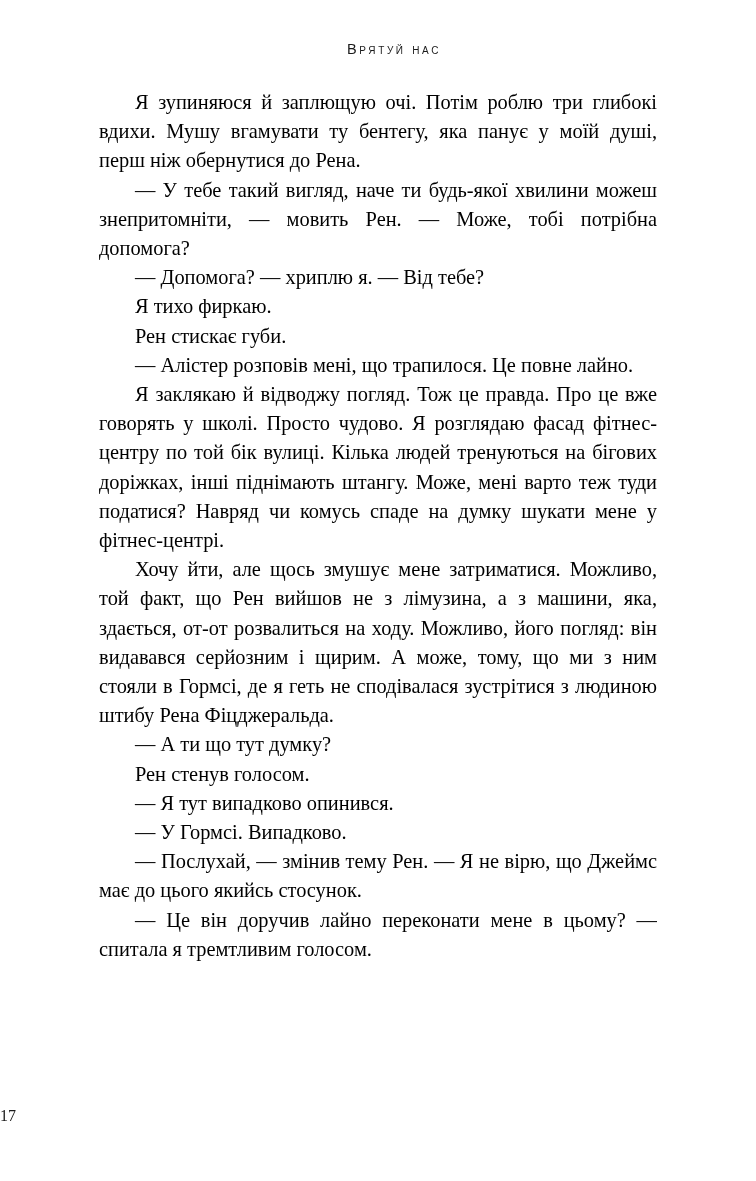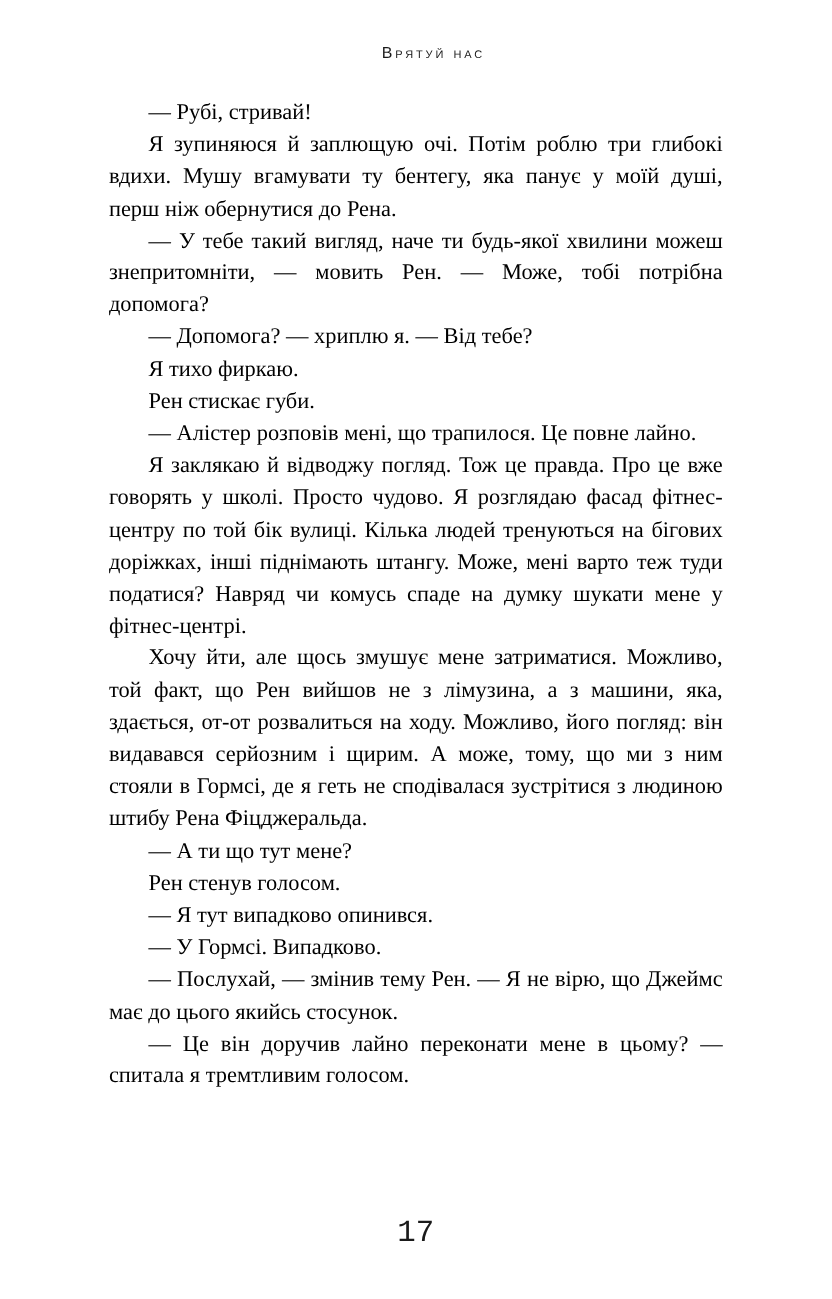--- a/index.html
+++ b/index.html
@@ -66,45 +66,43 @@
     text-align: justify;
     hyphens: manual;
   }
 
   
   .folio {
     position: absolute;
     top: 1108px;
     left: 0;
     width: 756px;
-    text-align: center;
-    font-family: Liberation Mono, monospace;
-    font-size: 28px;
+    font-family: Liberation Serif, serif;
+    font-size: 16px;
     color: #1a1a1a;
     line-height: 1;
   }
 </style>
 </head>
 <body>
 
 <div class="page">
 
   <div class="running-head">Врятуй нас</div>
 
   <div class="textblock">
-    <p class="para">— Рубі, стривай!</p>
     <p class="para">Я зупиняюся й заплющую очі. Потім роблю три глибокі вдихи. Мушу вгамувати ту бентегу, яка панує у моїй душі, перш ніж обернутися до Рена.</p>
     <p class="para">— У тебе такий вигляд, наче ти будь-якої хвилини можеш знепритомніти, — мовить Рен. — Може, тобі потрібна допомога?</p>
     <p class="para">— Допомога? — хриплю я. — Від тебе?</p>
     <p class="para">Я тихо фиркаю.</p>
     <p class="para">Рен стискає губи.</p>
     <p class="para">— Алістер розповів мені, що трапилося. Це повне лайно.</p>
     <p class="para">Я заклякаю й відводжу погляд. Тож це правда. Про це вже говорять у школі. Просто чудово. Я розглядаю фасад фітнес-центру по той бік вулиці. Кілька людей тренуються на бігових доріжках, інші піднімають штангу. Може, мені варто теж туди податися? Навряд чи комусь спаде на думку шукати мене у фітнес-центрі.</p>
     <p class="para">Хочу йти, але щось змушує мене затриматися. Можливо, той факт, що Рен вийшов не з лімузина, а з машини, яка, здається, от-от розвалиться на ходу. Можливо, його погляд: він видавався серйозним і щи­рим. А може, тому, що ми з ним стояли в Гормсі, де я геть не сподівалася зустрітися з людиною штибу Рена Фіцджеральда.</p>
-    <p class="para">— А ти що тут мене?</p>
+    <p class="para">— А ти що тут думку?</p>
     <p class="para">Рен стенув голосом.</p>
     <p class="para">— Я тут випадково опинився.</p>
     <p class="para">— У Гормсі. Випадково.</p>
     <p class="para">— Послухай, — змінив тему Рен. — Я не вірю, що Джеймс має до цього якийсь стосунок.</p>
     <p class="para">— Це він доручив лайно переконати мене в цьому? — спитала я тремтливим голосом.</p>
   </div>
 
   <div class="folio">17</div>
 
 </div>

